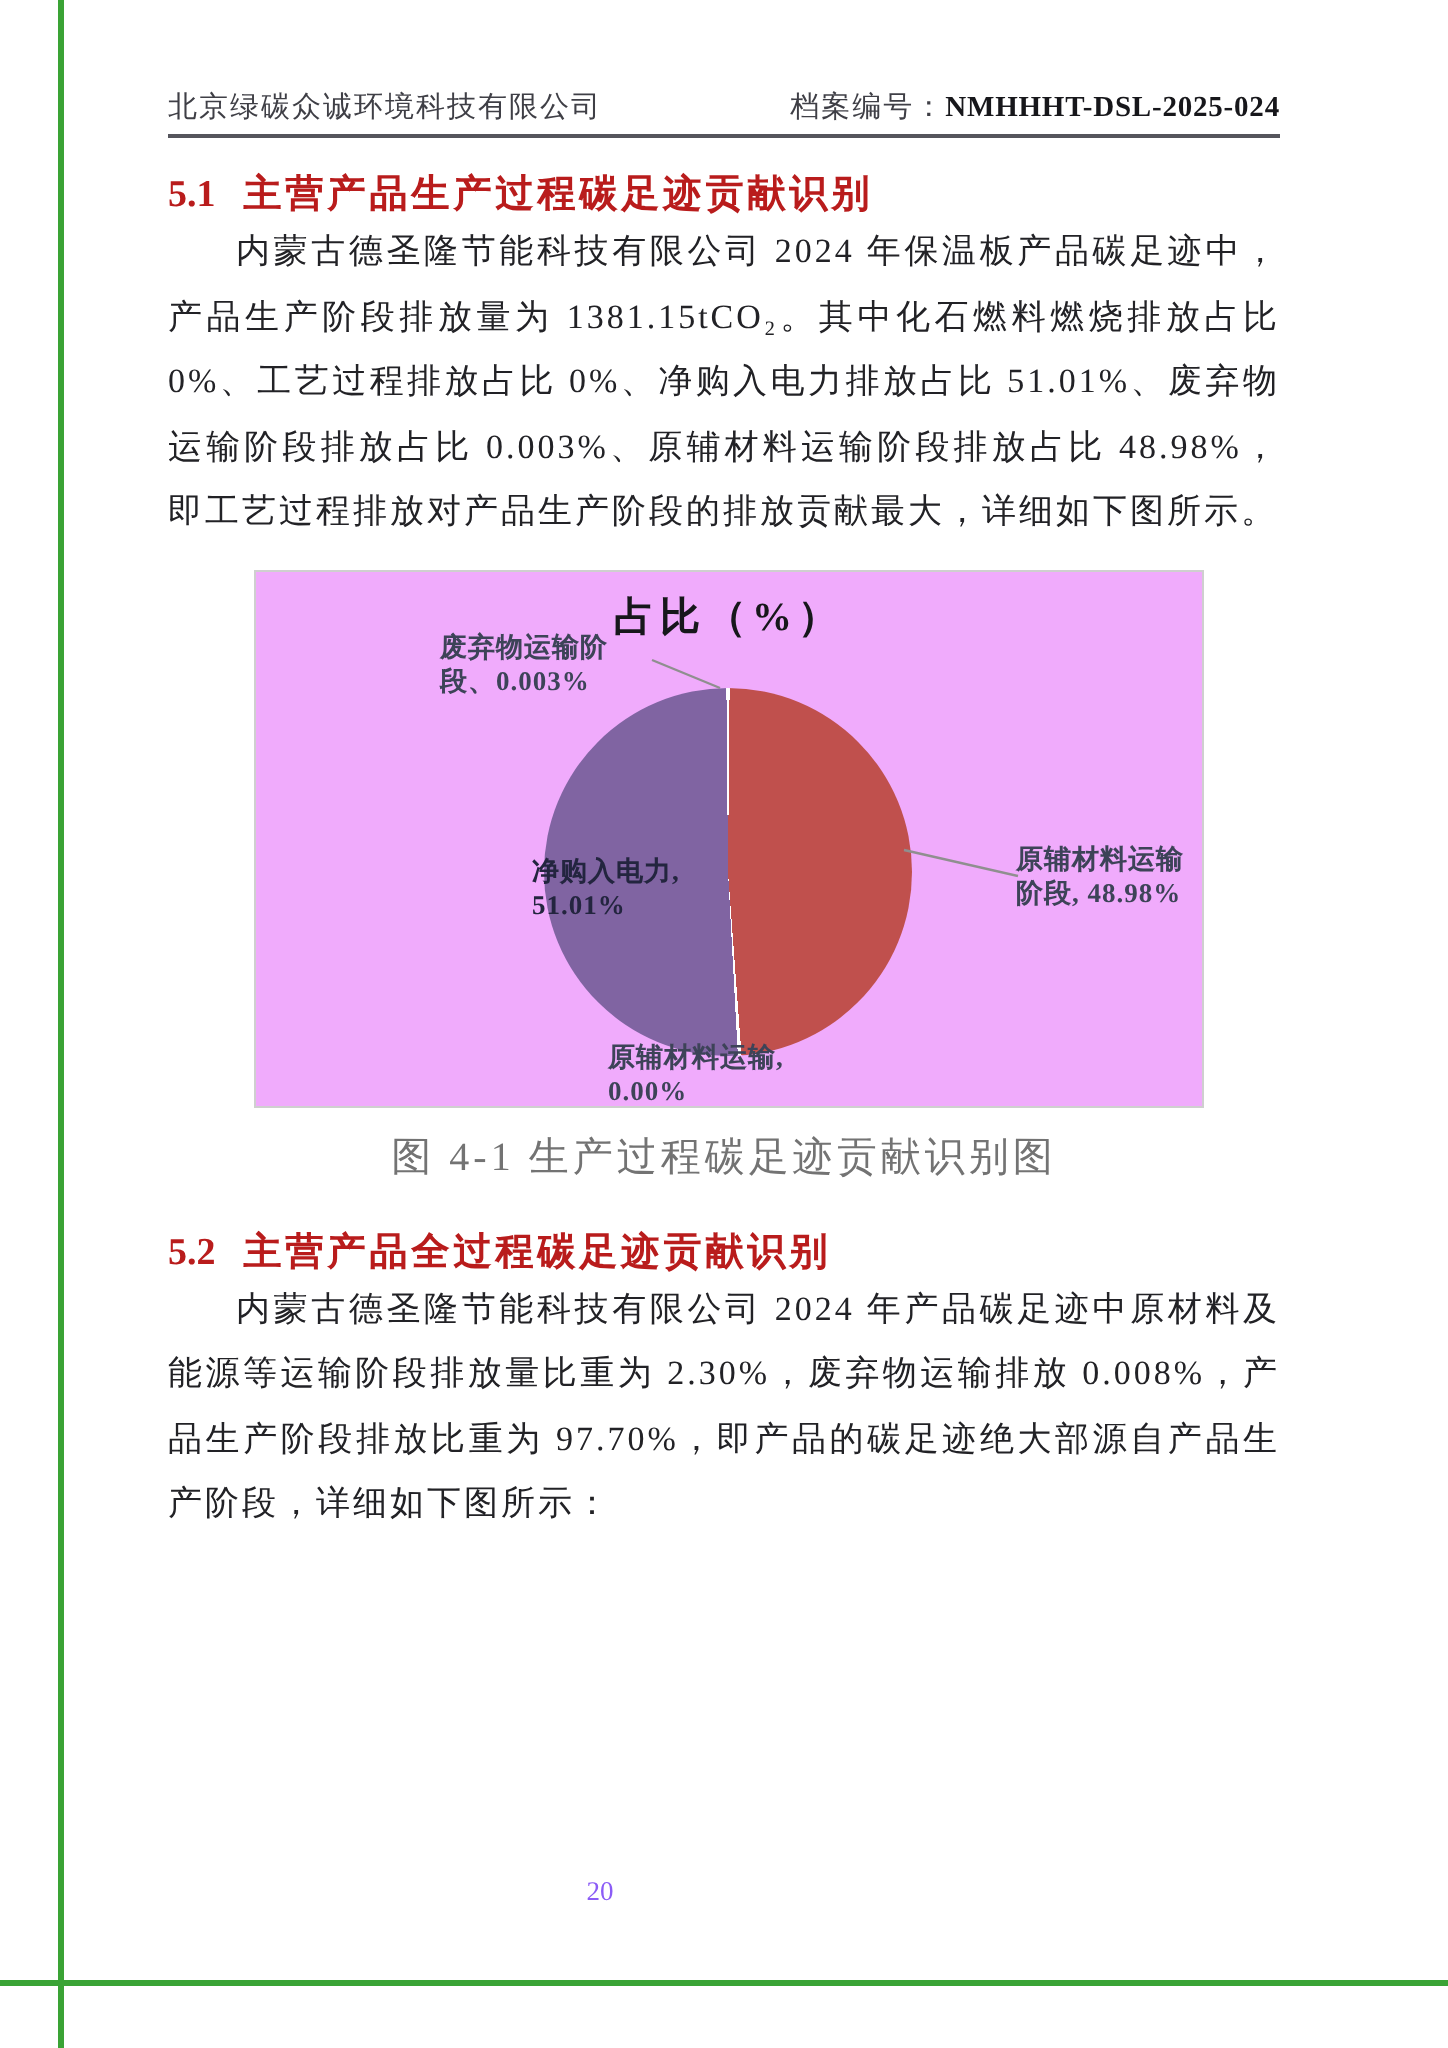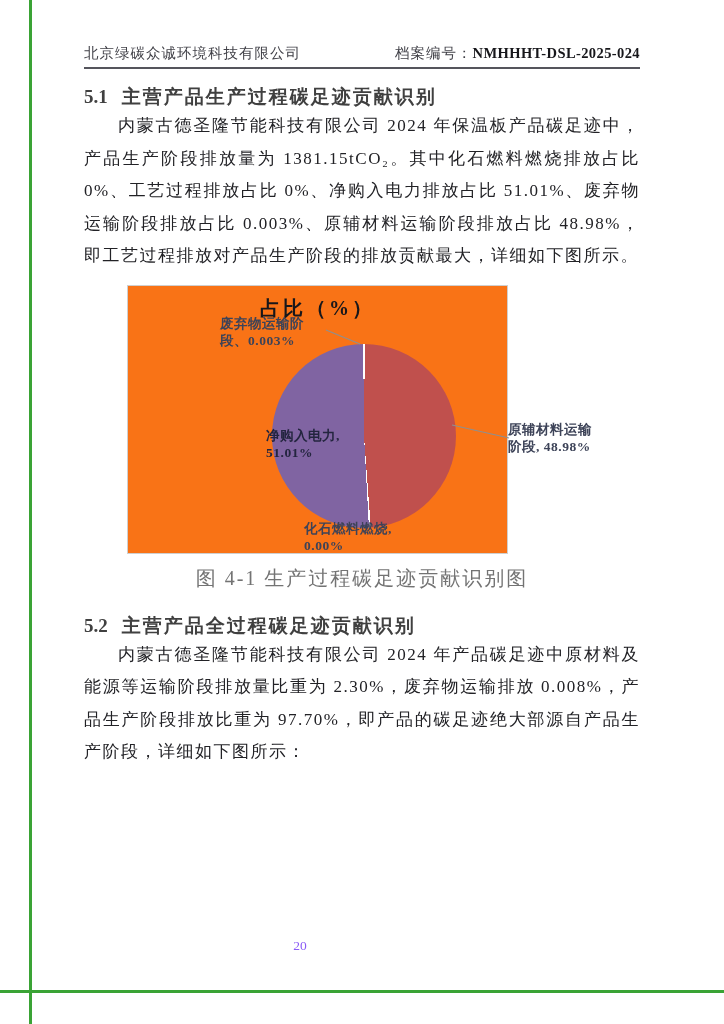--- a/index.html
+++ b/index.html
@@ -16,28 +16,28 @@
 
   .hdr{display:flex;justify-content:space-between;align-items:flex-end;
        padding-bottom:4px;border-bottom:2px solid #55555c;
        font-size:14.5px;color:#3f3f46;letter-spacing:1px;}
   .hdr .doc{color:#3f3f46;}
   .hdr .doc b{color:#17171b;font-weight:700;letter-spacing:0.4px;}
 
   p.body-p{margin:0;font-size:17px;line-height:32.5px;letter-spacing:1.5px;
            text-align:justify;text-indent:2em;color:#222226;}
   p.first{margin-top:22px;}
-  h2.sec{margin:15px 0 0 0;font-size:19px;font-weight:700;color:#404040;
+  h2.sec{margin:15px 0 0 0;font-size:19px;font-weight:700;color:#b91c1c;
          letter-spacing:2px;}
   h2.sec .num{letter-spacing:0;margin-right:14px;}
   .after-head{margin-top:13px;}
 
   
-  .chart-box{position:relative;margin:12px 0 0 43px;width:381px;height:269px;
-             border:1px solid #cfcfcf;background:#f97316;box-sizing:border-box;}
+  .chart-box{position:relative;margin:12px 0 0 43px;width:475px;height:269px;
+             border:1px solid #cfcfcf;background:#f0abfc;box-sizing:border-box;}
   .chart-title{position:absolute;top:9px;left:0;width:100%;text-align:center;
                font-size:20px;font-weight:700;color:#17171b;letter-spacing:3px;}
   .pie{position:absolute;left:144px;top:58px;width:184px;height:184px;border-radius:50%;}
   .leader-svg{position:absolute;left:0;top:0;width:475px;height:269px;pointer-events:none;}
   .plabel{position:absolute;font-size:13.5px;font-weight:700;line-height:17px;
           color:#3d4358;letter-spacing:0.5px;}
   .plabel.inside{color:#23253f;}
   .cap{margin:11px 0 0 0;text-align:center;font-size:20px;color:#737373;letter-spacing:2px;}
 
   .page-num{position:absolute;left:0;top:938px;width:600px;text-align:center;
@@ -74,21 +74,21 @@
     </div>
     <div class="plabel inside" style="left:138px;top:141px;width:110px;">
       <div>净购入电力,</div>
       <div>51.01%</div>
     </div>
     <div class="plabel" style="left:380px;top:135px;width:95px;">
       <div>原辅材料运输</div>
       <div>阶段, 48.98%</div>
     </div>
     <div class="plabel" style="left:176px;top:234px;width:120px;">
-      <div>化石燃料燃烧,</div>
+      <div>原辅材料运输,</div>
       <div>0.00%</div>
     </div>
   </div>
 
   <p class="cap">图 4-1 生产过程碳足迹贡献识别图</p>
 
   <h2 class="sec" style="margin-top:21px;"><span class="num">5.2</span><span>主营产品全过程碳足迹贡献识别</span></h2>
 
   <p class="body-p after-head">内蒙古德圣隆节能科技有限公司 2024 年产品碳足迹中原材料及能源等运输阶段排放量比重为 2.30%，废弃物运输排放 0.008%，产品生产阶段排放比重为 97.70%，即产品的碳足迹绝大部源自产品生产阶段，详细如下图所示：</p>
 

